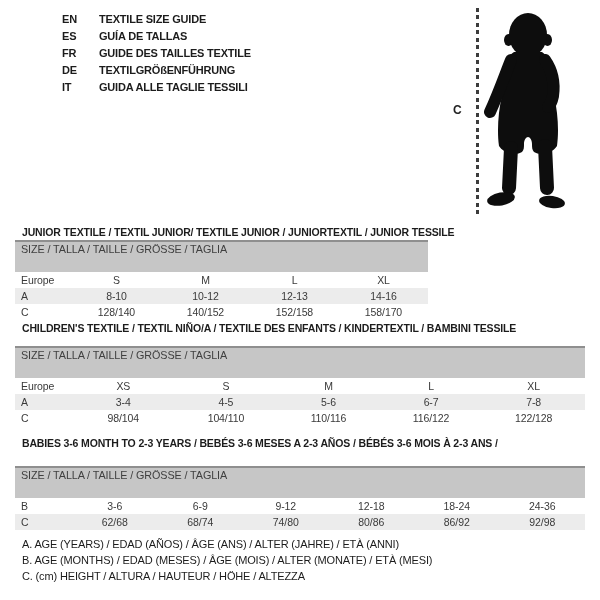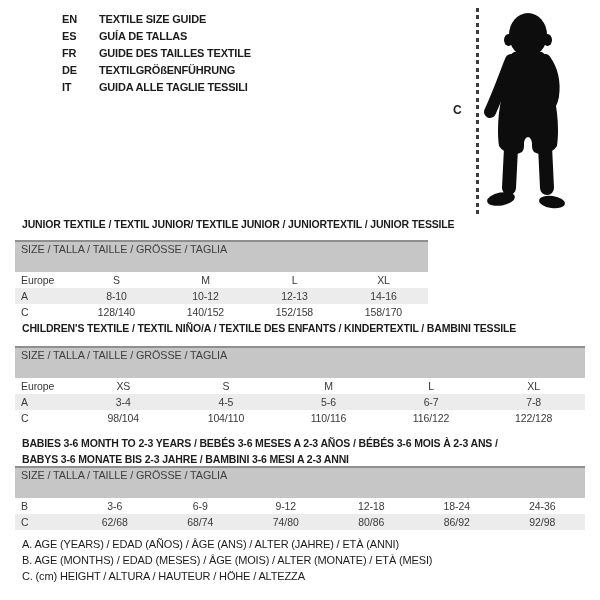--- a/index.html
+++ b/index.html
@@ -19,21 +19,21 @@
 
   
   .measure-line{left:476px;top:8px;width:3px;height:207px;
     background:repeating-linear-gradient(to bottom,var(--measure-line,#3c3c3c) 0 4px,transparent 4px 7.5px);}
   .c-label{left:453px;top:103px;font-size:12px;font-weight:700;color:#222222;}
   .baby-svg{left:478px;top:0;width:122px;height:220px;}
 
   
   .sec-title{left:22px;font-weight:700;font-size:10.5px;letter-spacing:-0.15px;
     line-height:16px;color:var(--title-text,#1c1c1c);white-space:nowrap;}
-  #junior-title{top:216px;}
+  #junior-title{top:224px;}
   #children-title{top:320px;}
   #babies-title{top:427px;margin-top:8px;}
 
   
   .tbl{left:15px;}
   #junior-tbl{top:240px;width:413px;}
   #children-tbl{top:346px;width:570px;}
   #babies-tbl{top:466px;width:570px;}
   .band{height:32px;line-height:15px;box-sizing:border-box;
     background:var(--band-bg,#c6c6c6);border-top:2px solid var(--band-border,#8f8f8f);
@@ -166,21 +166,20 @@
       <td>110/116</td>
       <td>116/122</td>
       <td>122/128</td>
     </tr>
   </tbody>
     </table>
 </div>
 
 <div class="abs sec-title" id="babies-title">
   <div>BABIES 3-6 MONTH TO 2-3 YEARS / BEBÉS 3-6 MESES A 2-3 AÑOS / BÉBÉS 3-6 MOIS À 2-3 ANS /</div>
-  <div>BABYS 3-6 MONATE BIS 2-3 JAHRE / BAMBINI 3-6 MESI A 2-3 ANNI</div>
 </div>
 <div class="abs tbl" id="babies-tbl">
   <div class="band">SIZE / TALLA / TAILLE / GRÖSSE / TAGLIA</div>
   <table>
     <colgroup>
         <col class="lblcol">
         <col>
         <col>
         <col>
         <col>

